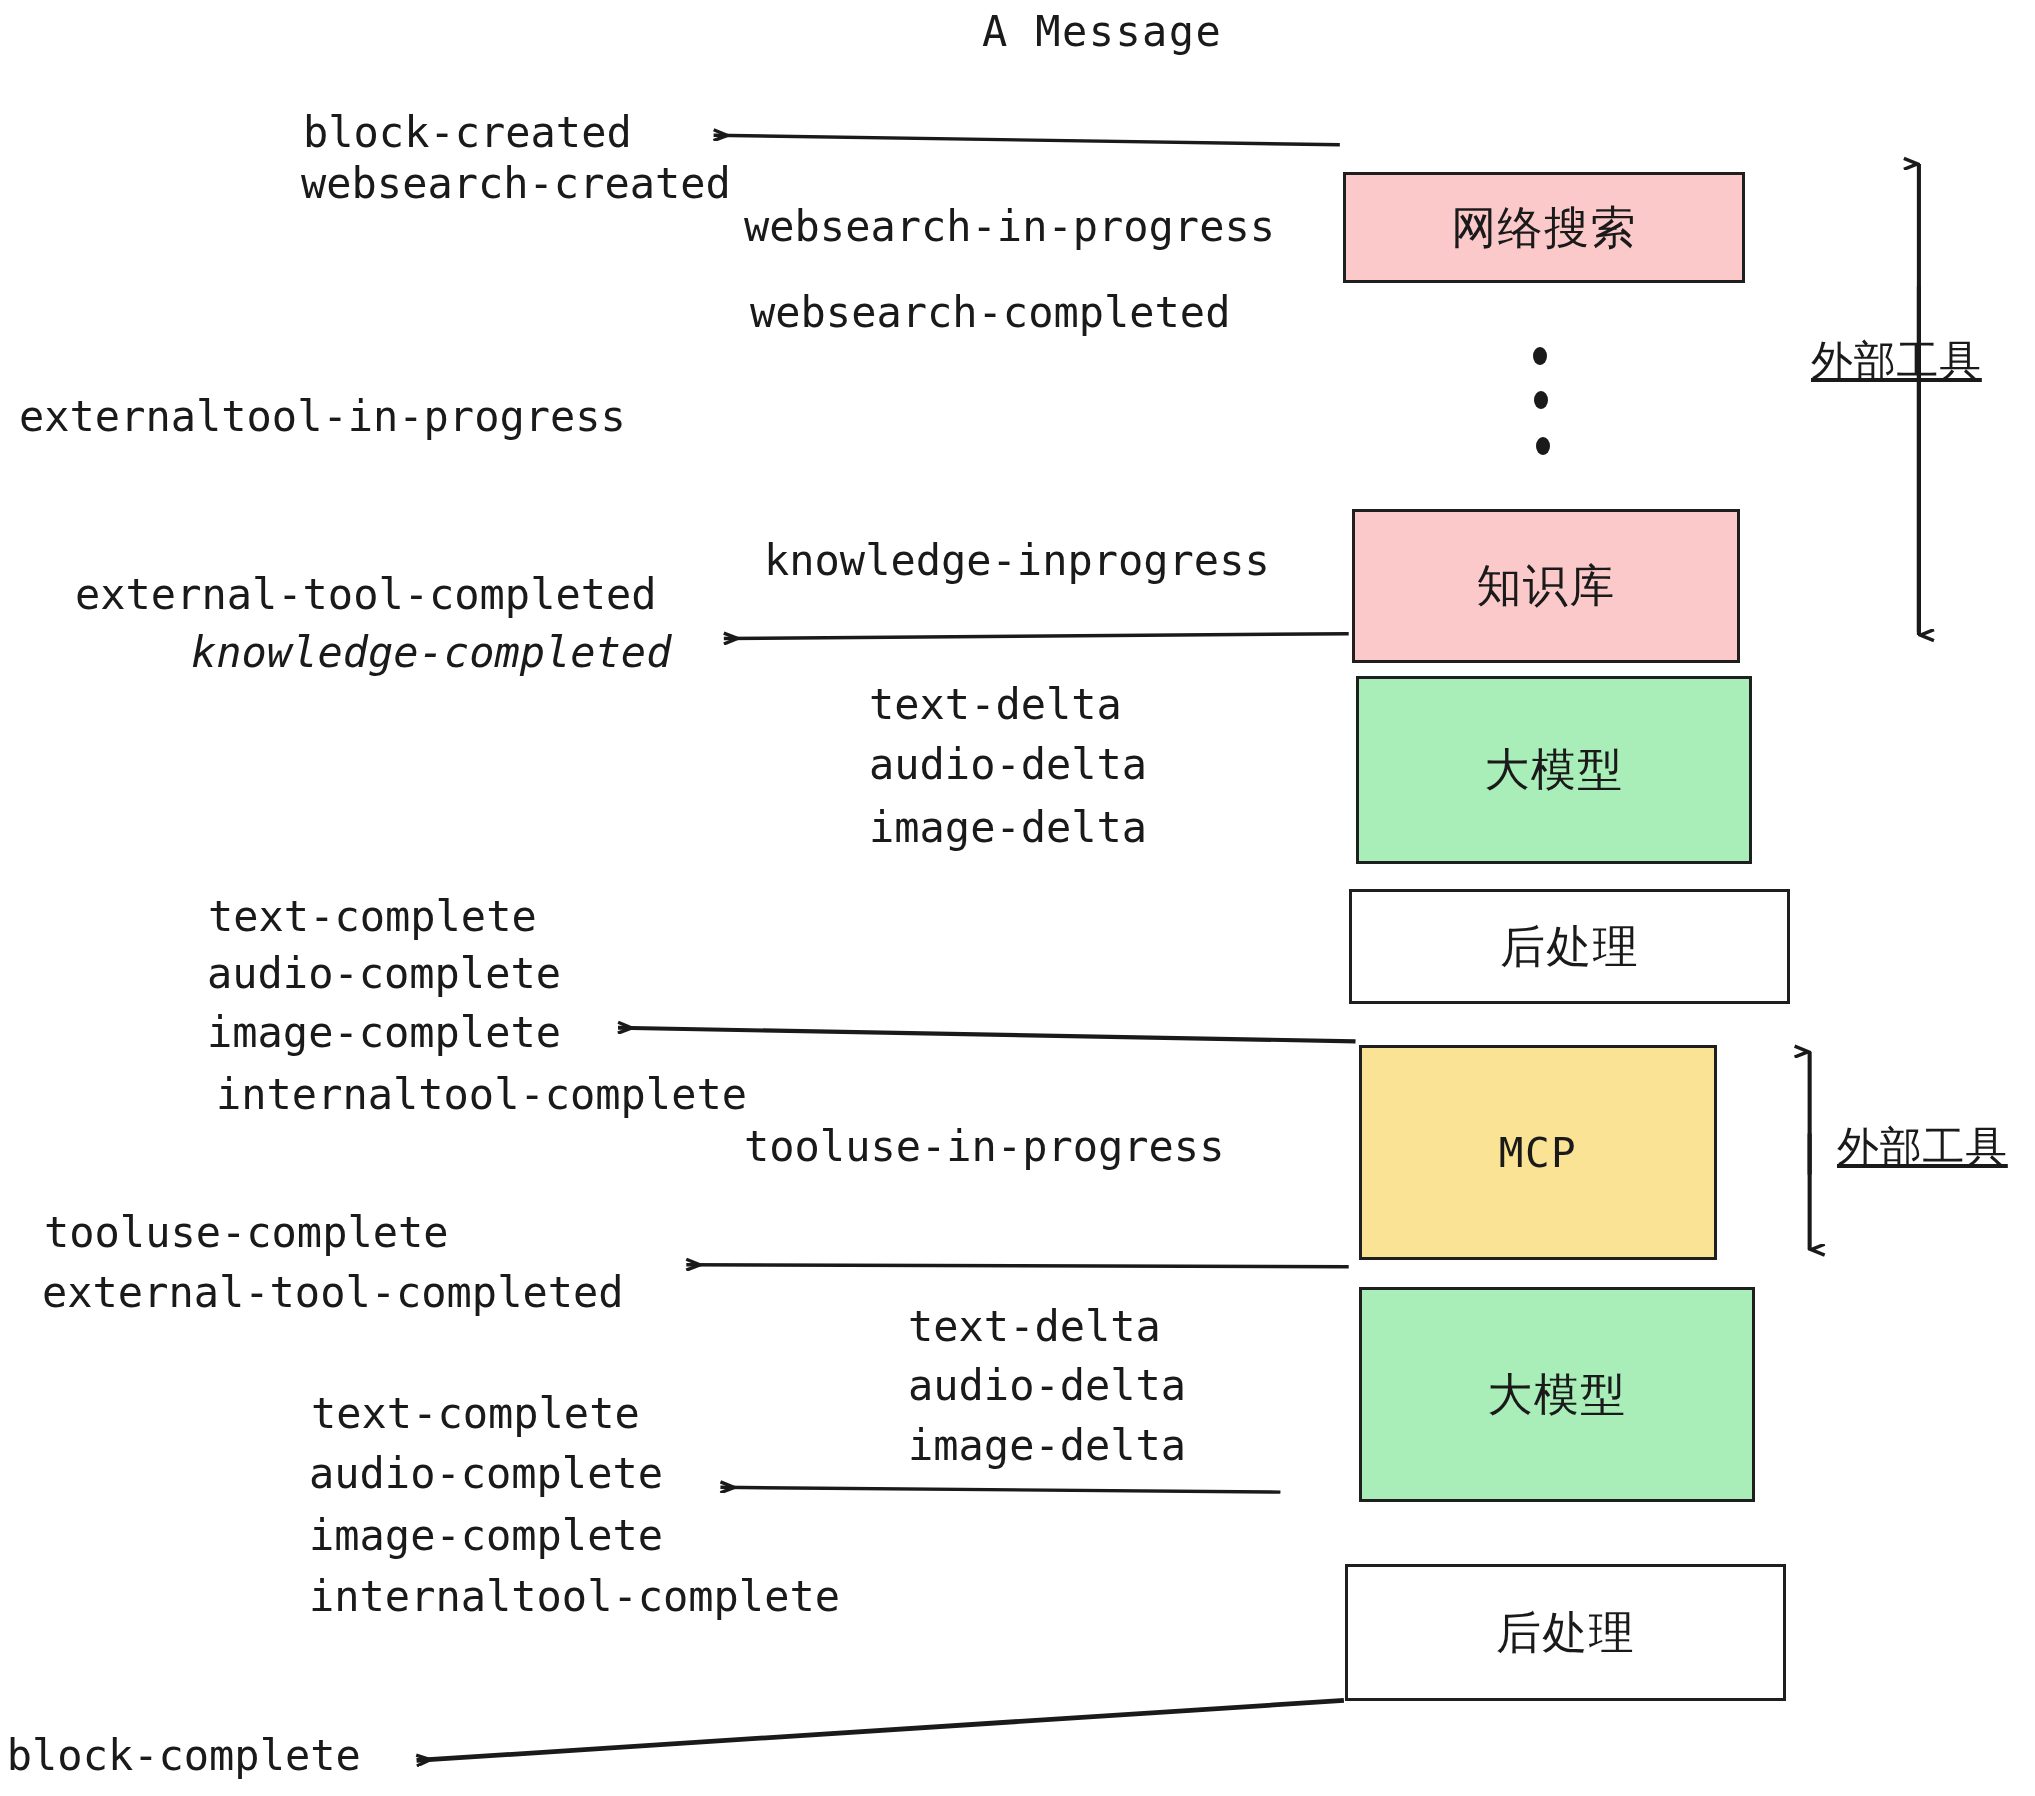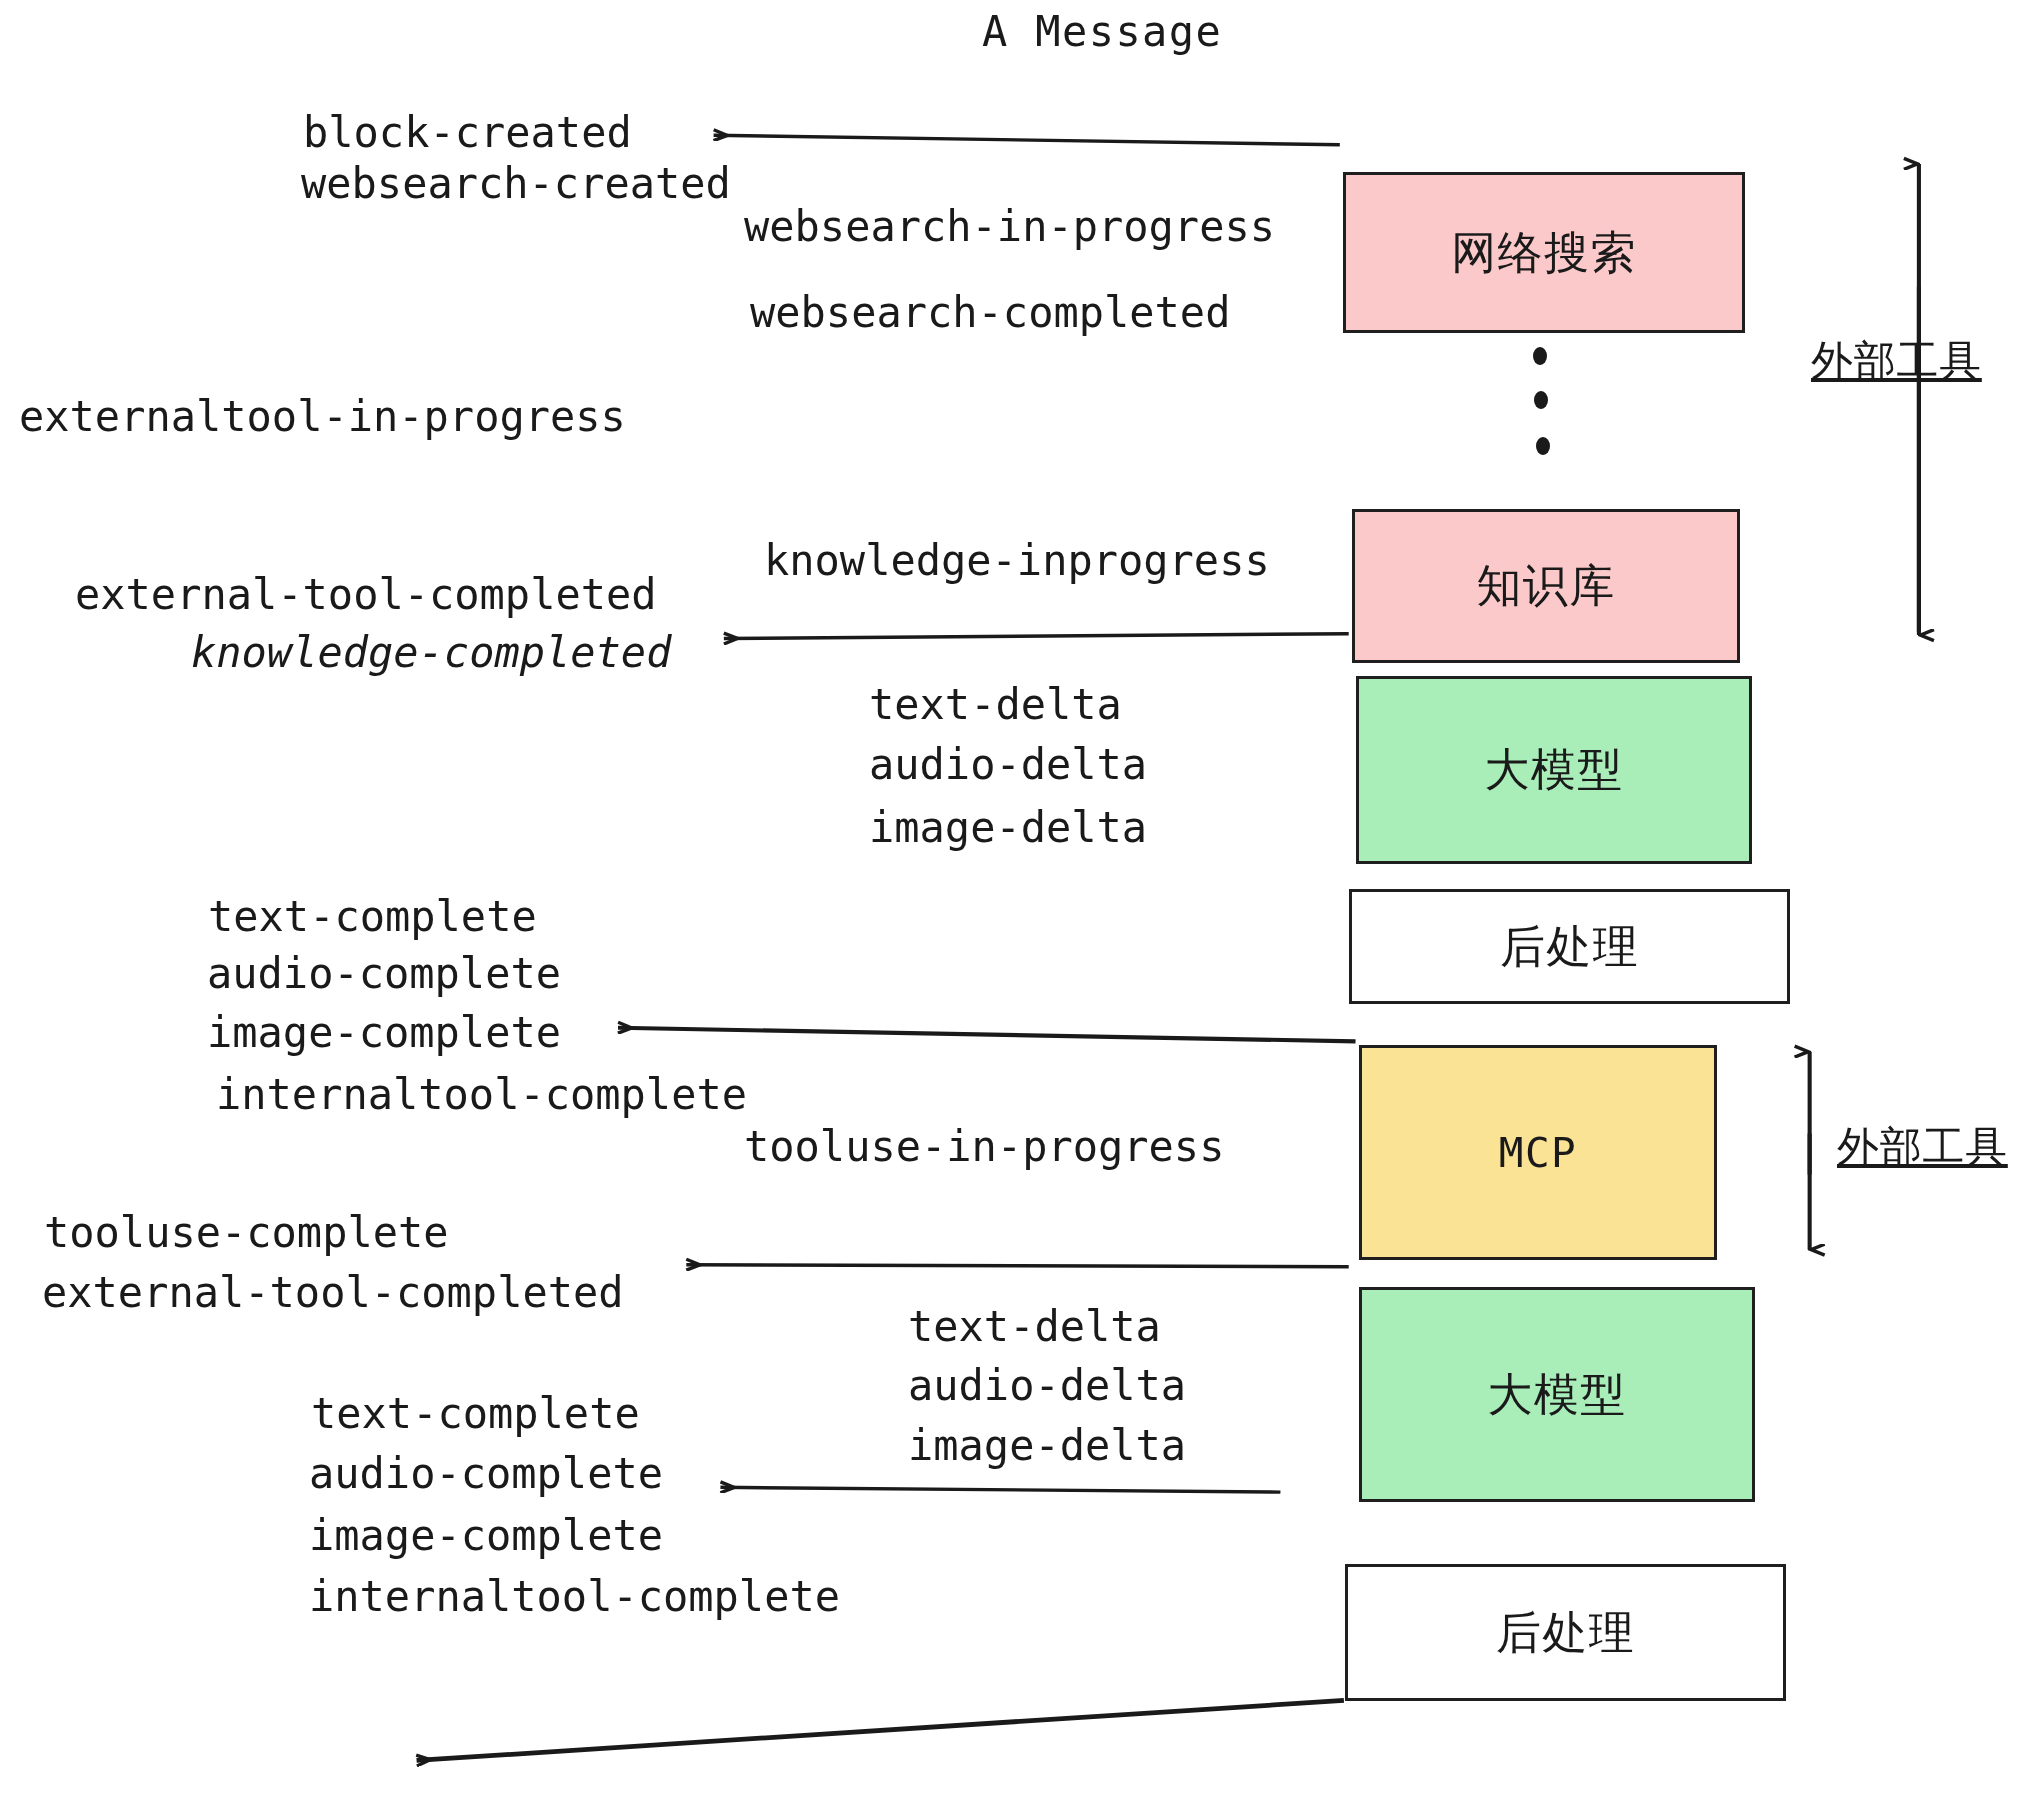--- a/index.html
+++ b/index.html
@@ -124,21 +124,21 @@
     </g>
 
     <g>
       <line x1="2650" y1="1720" x2="2650" y2="1540" stroke="#1a1a1a" stroke-width="6" marker-end="url(#ah-up)"></line>
       <line x1="2650" y1="1660" x2="2650" y2="1830" stroke="#1a1a1a" stroke-width="6" marker-end="url(#ah-up)"></line>
     </g>
   </svg>
 
   <div class="title" style="left:982px; top:6.8px;">A Message</div>
 
-  <div class="node" style="left:1343px; top:172px; width:402px; height:161px; background:#fbc9c9;">
+  <div class="node" style="left:1343px; top:172px; width:402px; height:111px; background:#fbc9c9;">
     <span>网络搜索</span>
   </div>
 
   <div class="node" style="left:1352px; top:509px; width:388px; height:154px; background:#fbc9c9;">
     <span>知识库</span>
   </div>
 
   <div class="node" style="left:1356px; top:676px; width:396px; height:188px; background:#a9edb9;">
     <span>大模型</span>
   </div>
@@ -212,15 +212,16 @@
 
   <div class="evt" style="left:311px; top:1393px;">text-complete</div>
 
   <div class="evt" style="left:309px; top:1453px;">audio-complete</div>
 
   <div class="evt" style="left:309px; top:1515px;">image-complete</div>
 
   <div class="evt" style="left:309px; top:1576px;">internaltool-complete</div>
 
 
+  <div class="evt" style="left:6.8px; top:1735px;">block-complete</div>
 
 </div>
 
 
 </body></html>

